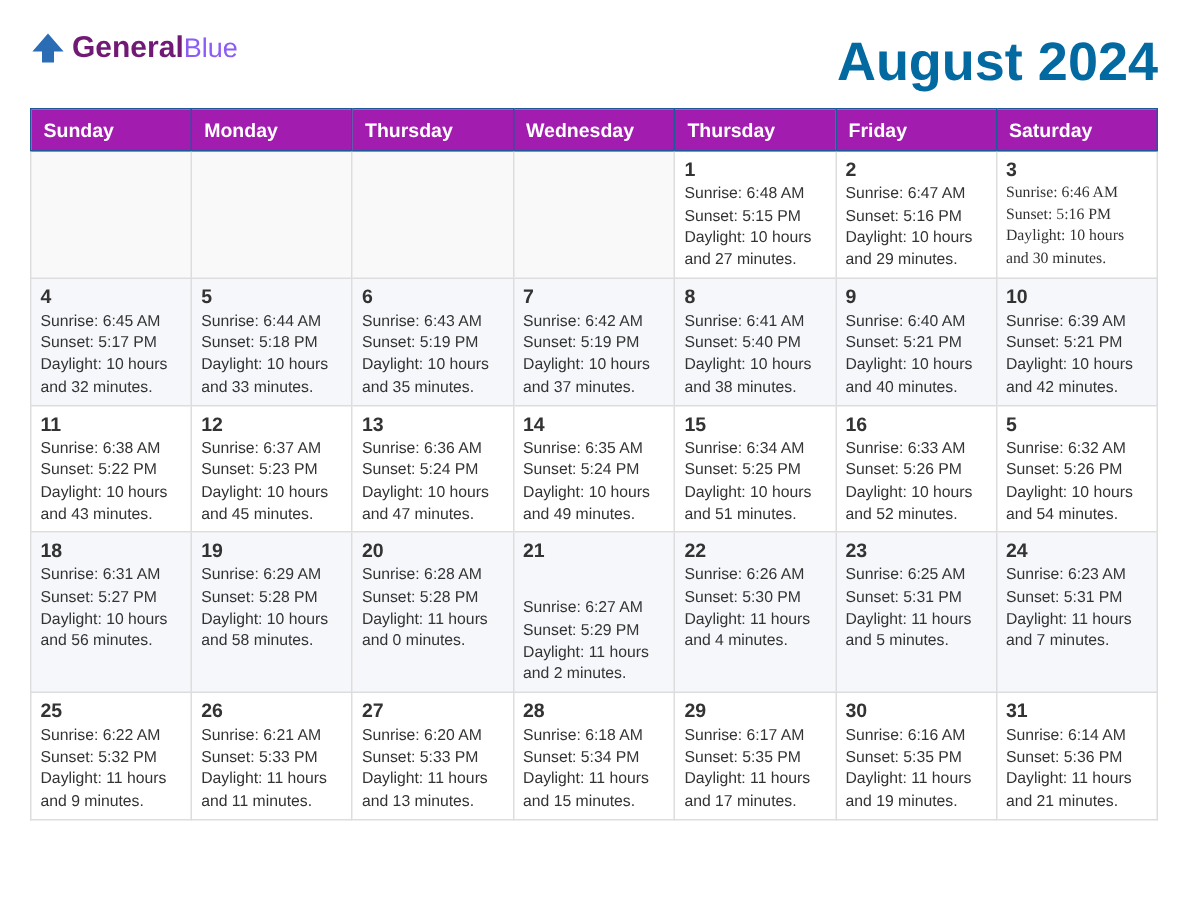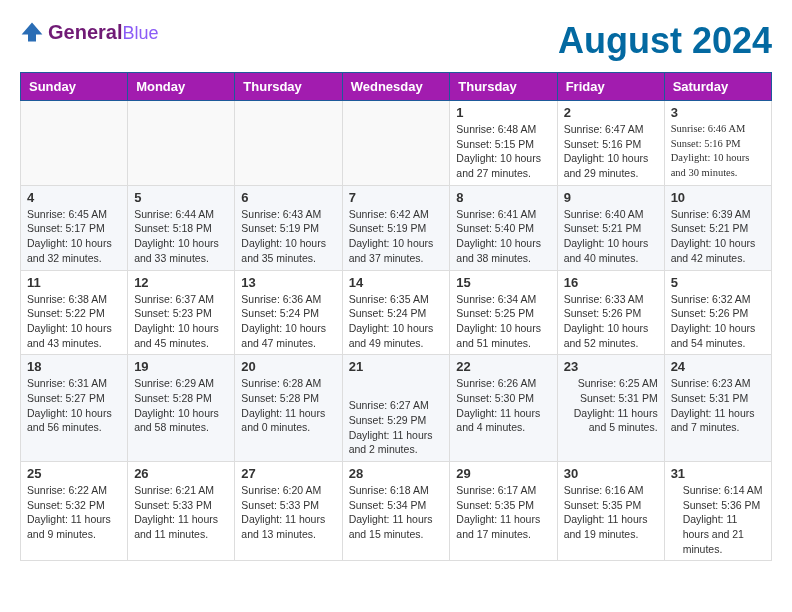--- a/index.html
+++ b/index.html
@@ -259,21 +259,21 @@
 Daylight: 11 hours and 2 minutes.</div>
         </td>
         <td>
           <span class="day-number">22</span>
           <div class="day-info" style="white-space: pre-line;">Sunrise: 6:26 AM
 Sunset: 5:30 PM
 Daylight: 11 hours and 4 minutes.</div>
         </td>
         <td>
           <span class="day-number">23</span>
-          <div class="day-info" style="white-space: pre-line; text-align: right;">Sunrise: 6:25 AM
+          <div class="day-info" style="white-space: pre-line;">Sunrise: 6:25 AM
 Sunset: 5:31 PM
 Daylight: 11 hours and 5 minutes.</div>
         </td>
         <td>
           <span class="day-number">24</span>
           <div class="day-info" style="white-space: pre-line;">Sunrise: 6:23 AM
 Sunset: 5:31 PM
 Daylight: 11 hours and 7 minutes.</div>
         </td>
       </tr>
@@ -309,19 +309,19 @@
 Daylight: 11 hours and 17 minutes.</div>
         </td>
         <td>
           <span class="day-number">30</span>
           <div class="day-info" style="white-space: pre-line;">Sunrise: 6:16 AM
 Sunset: 5:35 PM
 Daylight: 11 hours and 19 minutes.</div>
         </td>
         <td>
           <span class="day-number">31</span>
-          <div class="day-info" style="white-space: pre-line; margin-left: 12px;">Sunrise: 6:14 AM
+          <div class="day-info" style="white-space: pre-line;">Sunrise: 6:14 AM
 Sunset: 5:36 PM
 Daylight: 11 hours and 21 minutes.</div>
         </td>
       </tr>
     </tbody>
 </table>
 
 </body></html>

